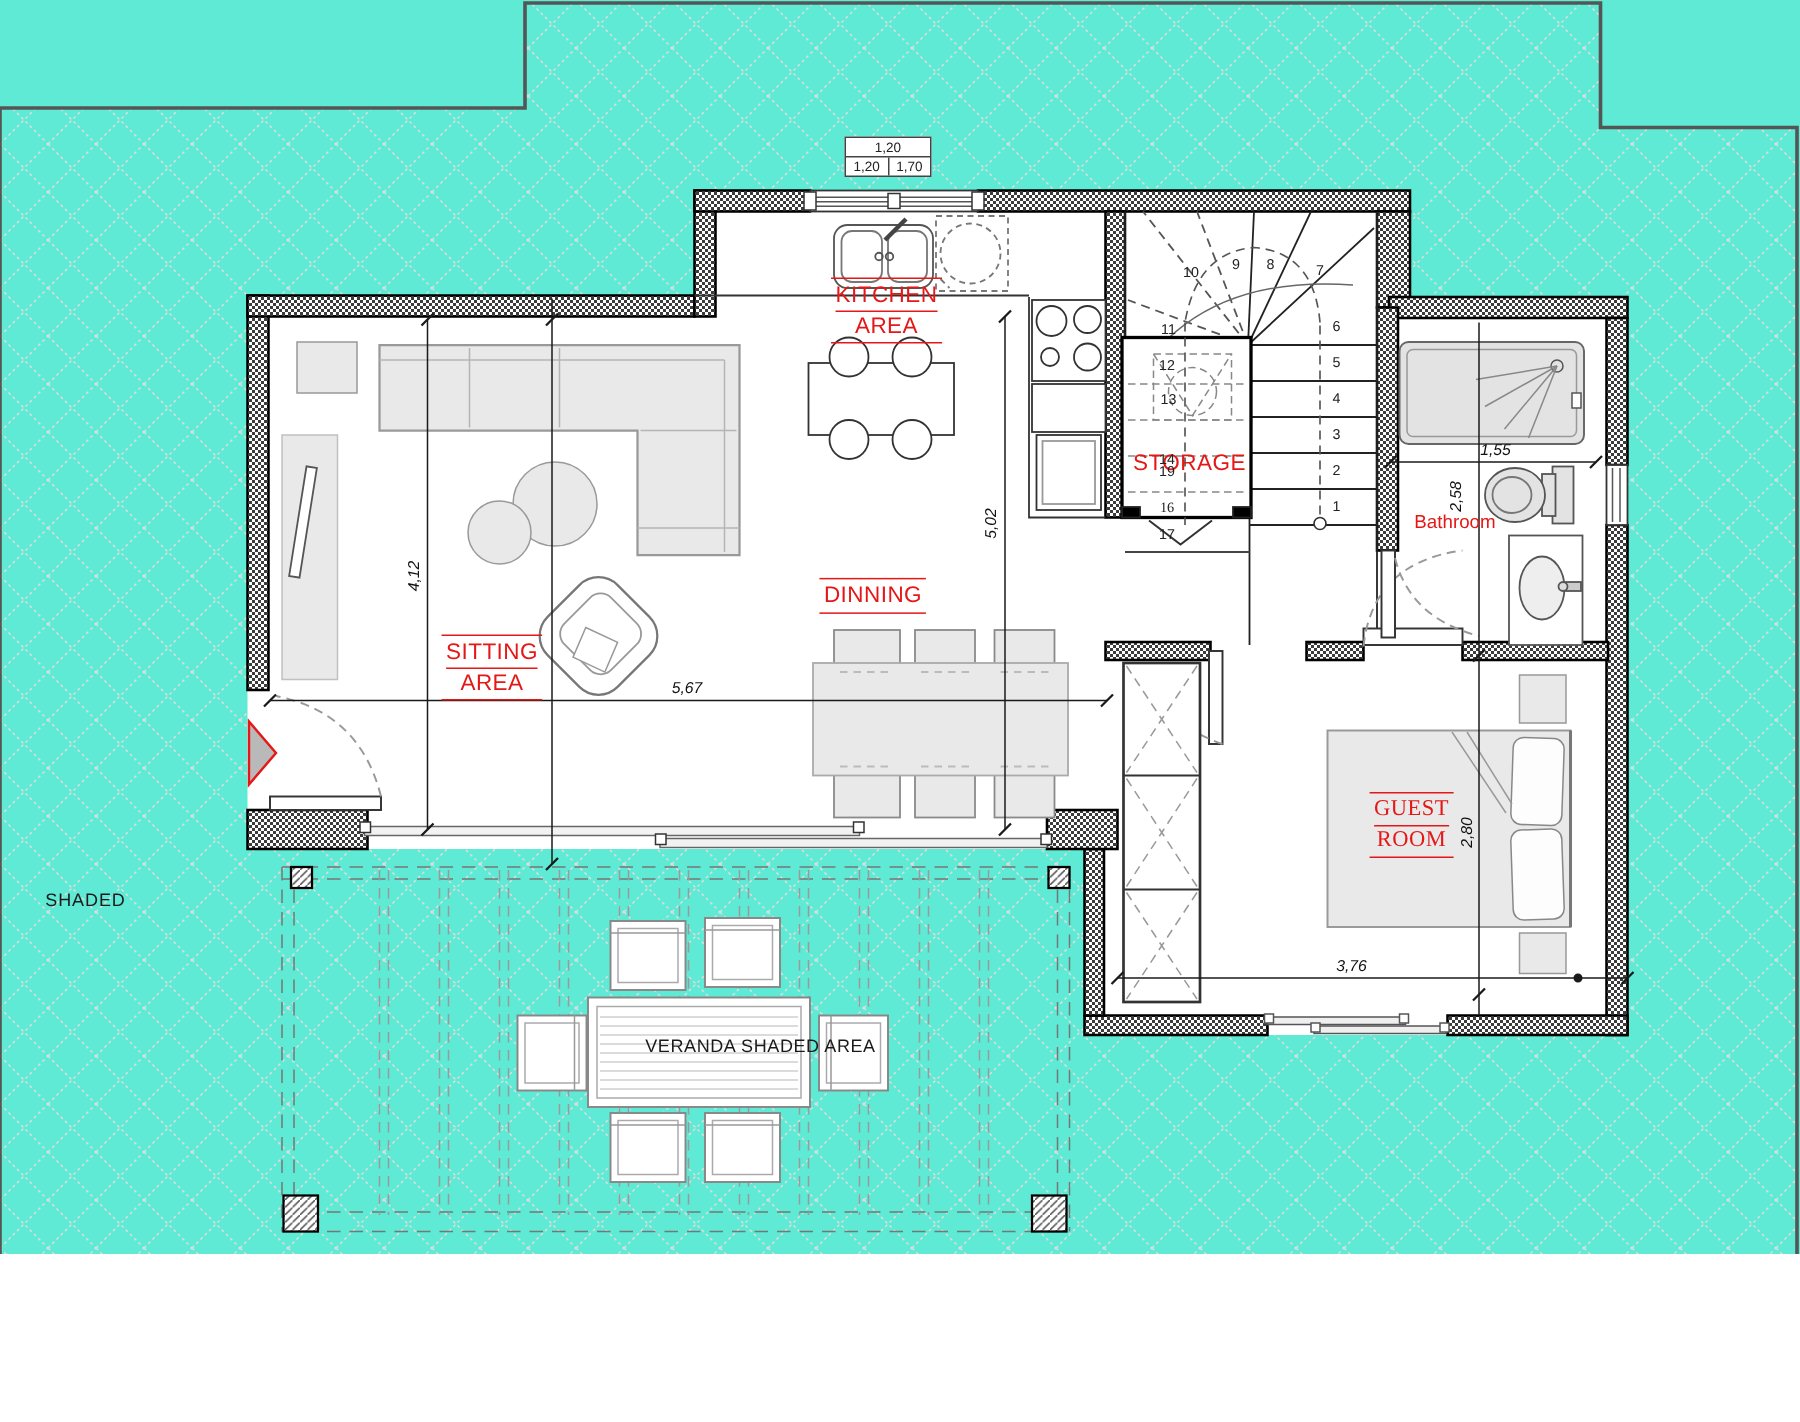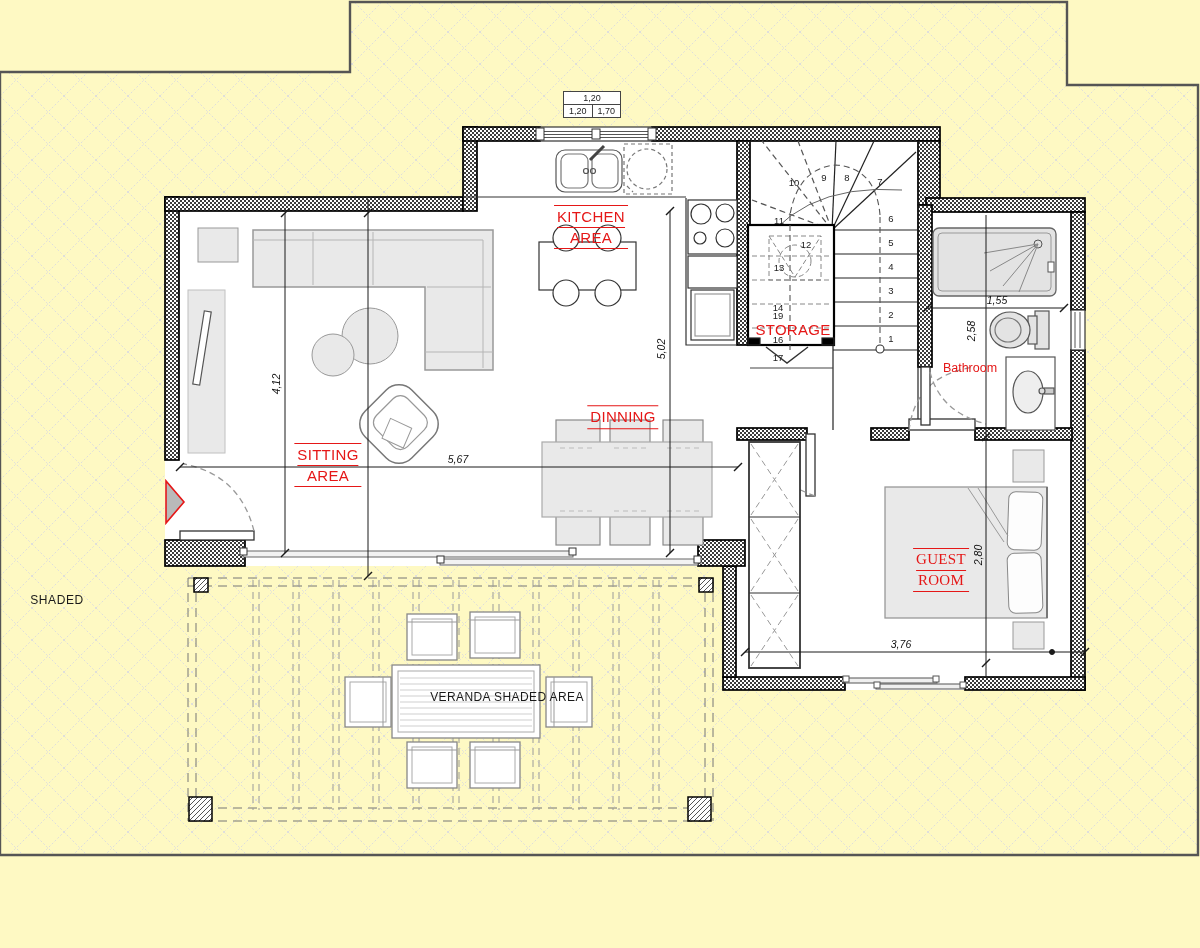--- a/index.html
+++ b/index.html
@@ -1,21 +1,21 @@
 <!DOCTYPE html>
 <html><head>
 <meta charset="utf-8">
 <style>
   html,body{margin:0;padding:0;background:#fff;}
-  #canvas{position:relative;width:1200px;height:948px;background:#fef9c3;overflow:hidden;
+  #canvas{position:relative;width:1200px;height:836px;background:#5eead4;overflow:hidden;
           font-family:"Liberation Sans",sans-serif;}
   #plan-svg{position:absolute;left:0;top:0;}
   .lbl{position:absolute;transform:translate(-50%,-50%);white-space:nowrap;
        font-family:"Liberation Sans",sans-serif;}
-  .red{color:#e51717;margin-top:20px;}
+  .red{color:#e51717;}
   .blk{color:#1a1a1a;}
   .boxed{border-top:1.5px solid #e51717;border-bottom:1.5px solid #e51717;
          text-align:center;line-height:1.3;padding:1px 3px;}
   .boxed .l2{display:block;border-top:1.5px solid #e51717;}
   .room{font-size:15px;letter-spacing:.3px;}
   .plain{text-align:center;}
   .dim{font-style:italic;font-size:10.5px;color:#111;}
   .rot{transform:translate(-50%,-50%) rotate(-90deg);}
   .snum{position:absolute;transform:translate(-50%,-50%);font-size:9.5px;color:#222;
         font-family:"Liberation Sans",sans-serif;}
@@ -409,21 +409,21 @@
 <div class="lbl red boxed room" style="left:591px;top:207px;">
   <span>KITCHEN</span>
   <span class="l2">AREA</span>
 </div>
 
 <div class="lbl red boxed room" style="left:328px;top:445px;">
   <span>SITTING</span>
   <span class="l2">AREA</span>
 </div>
 
-<div class="lbl red boxed room" style="left:623px;top:397px;">DINNING</div>
+<div class="lbl red boxed room" style="left:582px;top:397px;">DINNING</div>
 
 <div class="lbl red plain room" style="left:793px;top:309px;">STORAGE</div>
 
 <div class="lbl red plain" style="left:970px;top:348px;font-size:12.5px;">Bathroom</div>
 
 <div class="lbl red boxed room" style="left:941px;top:550px;font-family:Liberation Serif, serif;">
   <span>GUEST</span>
   <span class="l2">ROOM</span>
 </div>
 
@@ -443,21 +443,21 @@
 <div class="snum" style="left:891px;top:314px;">2</div>
 <div class="snum" style="left:891px;top:290px;">3</div>
 <div class="snum" style="left:891px;top:266px;">4</div>
 <div class="snum" style="left:891px;top:242px;">5</div>
 <div class="snum" style="left:891px;top:218px;">6</div>
 <div class="snum" style="left:880px;top:181px;">7</div>
 <div class="snum" style="left:847px;top:177px;">8</div>
 <div class="snum" style="left:824px;top:177px;">9</div>
 <div class="snum" style="left:794px;top:182px;">10</div>
 <div class="snum" style="left:779px;top:220px;">11</div>
-<div class="snum" style="left:806px;top:244px;text-align:center;">12</div>
+<div class="snum" style="left:778px;top:244px;text-align:center;">12</div>
 <div class="snum" style="left:779px;top:267px;">13</div>
 <div class="snum" style="left:778px;top:291px;margin-top:16px;">14</div>
 <div class="snum" style="left:778px;top:315px;">19</div>
-<div class="snum" style="left:778px;top:339px;">16</div>
+<div class="snum" style="left:778px;top:339px;font-family:Liberation Serif, serif;">16</div>
 <div class="snum" style="left:778px;top:357px;">17</div>
 
 
 </div>
 
 </body></html>

